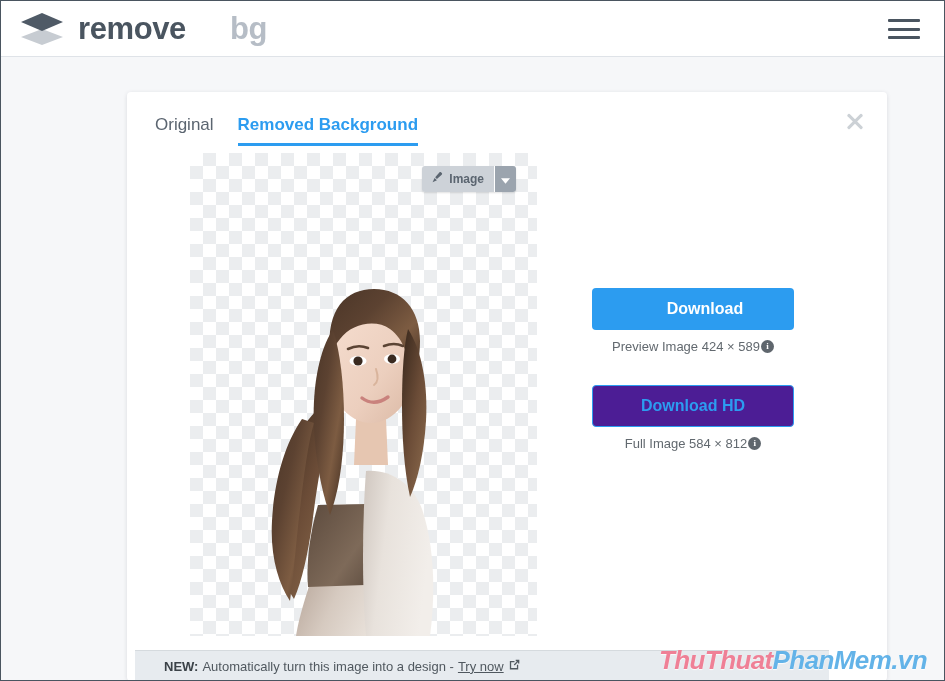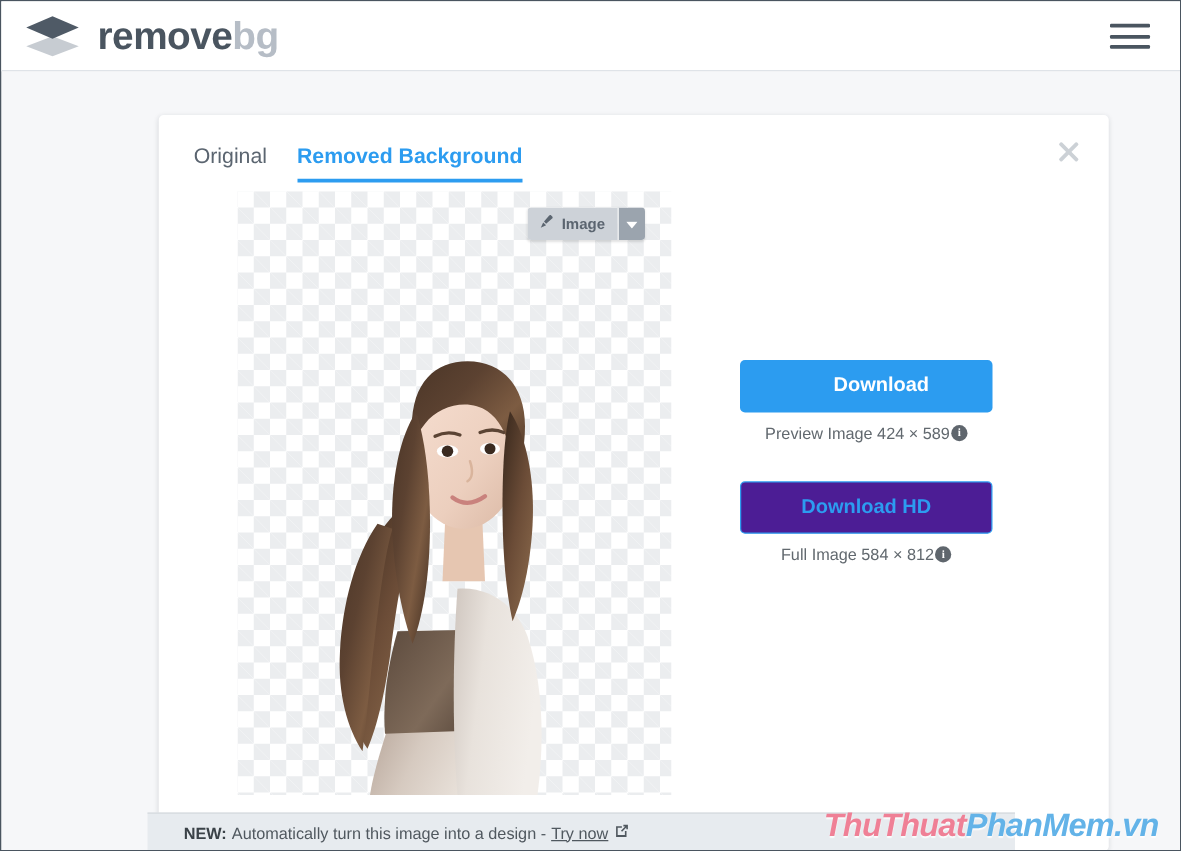--- a/index.html
+++ b/index.html
@@ -49,21 +49,21 @@
   }
 
   #brand-text {
     font-size: 31px;
     font-weight: bold;
     letter-spacing: -0.4px;
     line-height: 1;
     white-space: nowrap;
   }
   #brand-remove { color: #4a5560; margin-top: 21px; }
-  #brand-bg { color: #b6bdc6; }
+  #brand-bg { color: #b6bdc6; margin-left: 44px; }
 
   #hamburger {
     position: absolute;
     right: 24px;
     top: 15px;
     width: 32px;
     height: 26px;
     cursor: pointer;
     display: flex;
     flex-direction: column;
@@ -265,21 +265,21 @@
   #rate-label { font-size: 13.5px; color: #4f565d; }
   .face {
     width: 29px; height: 29px;
     cursor: pointer;
     flex: none;
   }
 
   
   #footer {
     position: absolute;
-    left: 117px;
+    left: 134px;
     top: 649px;
     width: 694px;
     height: 31px;
     background: #e7ebef;
     border-top: 1px solid #d5dade;
     display: flex;
     align-items: center;
     padding-left: 29px;
     font-size: 13px;
     color: #50585f;

